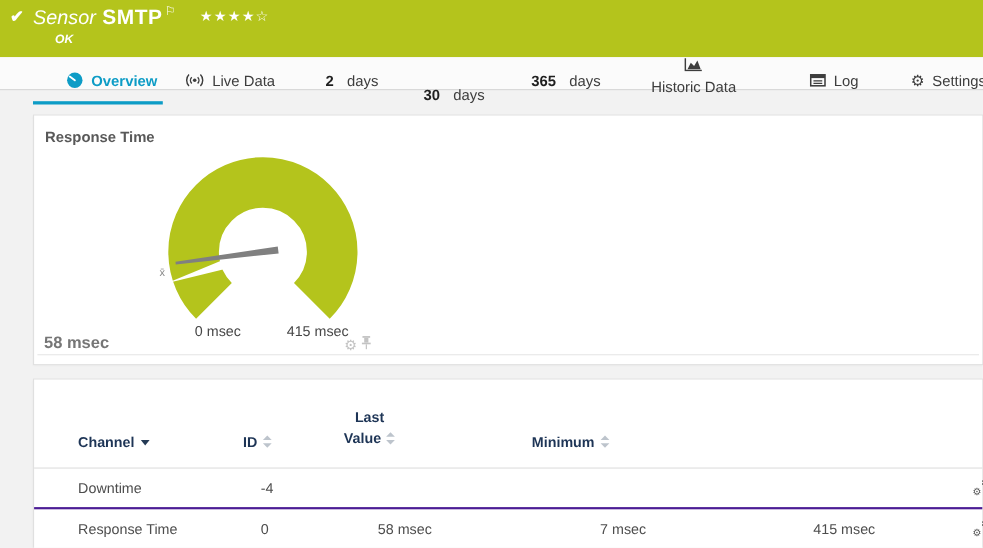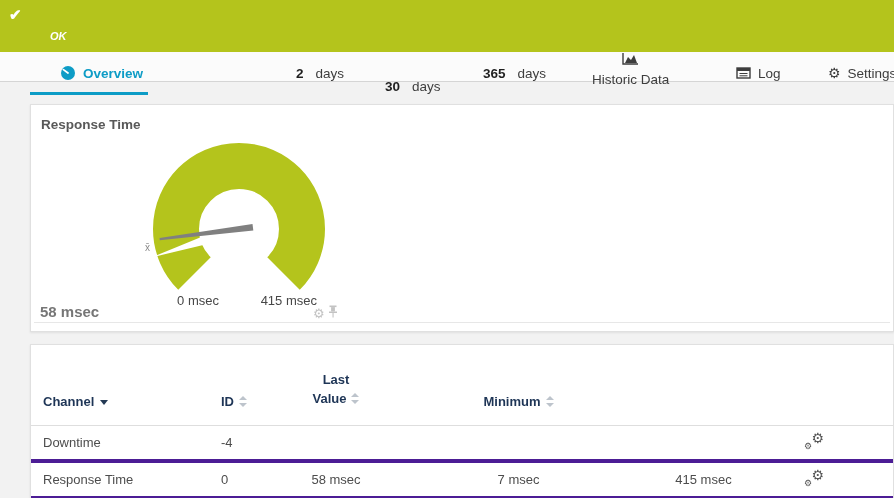--- a/index.html
+++ b/index.html
@@ -43,52 +43,64 @@
   #gauge-min { left:118px; } #gauge-max { left:216px; }
   #gauge-footer-value { position:absolute; left:9px; top:198px; font-size:15px; font-weight:bold; color:#767676; }
   #gauge-avg { font-size:10px; fill:#8a8a8a; }
   #widget-icons { position:absolute; left:282px; top:200px; display:flex; align-items:center; gap:3px; }
   #widget-icons .gear-glyph { font-size:13px; color:#c3c3c3; line-height:1; }
   #gauge-divider { position:absolute; left:3px; right:3px; top:217px; border-top:1px solid #e7e7e7; }
 
   
   .trow { display:grid; grid-template-columns:190px 30px 170px 195px 175px auto; align-items:center; }
   .thead { height:81px; align-items:end; padding-bottom:16px; border-bottom:1px solid #dedede; color:var(--navy); font-weight:bold; }
-  .tbody-row { height:37px; border-bottom:4px solid #4c1d95; color:#4d4d4d; }
-  .c1 { padding-left:12px; text-align:left; }
+  .tbody-row { height:37px; border-bottom:2px solid #4c1d95; color:#4d4d4d;gap:16px; }
+  .c1 { padding-left:40px; text-align:left; }
   .c2 { text-align:left; }
   .c3,.c4,.c5 { text-align:center; }
   .c6 { padding-left:13px; }
   .wrap-head { display:inline-block; max-width:48px; line-height:1.45; }
   .caret { display:inline-block; margin-left:6px; border-left:4px solid transparent; border-right:4px solid transparent; border-top:5px solid #243a55; vertical-align:1px; }
   .sort { display:inline-block; width:8px; height:11px; position:relative; margin-left:5px; vertical-align:-1px; }
   .sort::before,.sort::after { content:""; position:absolute; left:0; border-left:4px solid transparent; border-right:4px solid transparent; }
   .sort::before { top:0; border-bottom:4px solid #bdc4cc; }
   .sort::after { bottom:0; border-top:4px solid #bdc4cc; }
   .gears { position:relative; display:inline-block; width:20px; height:17px; color:#555; cursor:pointer; }
   .gears .g-big { position:absolute; right:0; top:-3px; font-size:14px; }
   .gears .g-small { position:absolute; left:0; bottom:-1px; font-size:9px; }
 </style>
 </head>
 <body>
 
 <div id="header">
   <span class="check">✔</span>
+  <div id="sensor-line">
+    <span class="sensor-type">Sensor</span><span class="sensor-name">SMTP</span><span class="flag">⚐</span><span class="stars"><span>★★★★</span><span>☆</span></span>
+  </div>
   <div id="sensor-status">OK</div>
 </div>
 
 <div id="tabbar">
   <div class="tab active" style="left:30px;width:118px;padding-left:30px;">
     <span class="ticon">
       <svg width="16" height="16" viewBox="0 0 16 16">
           <circle cx="8" cy="8" r="7" fill="#0d9cc6"></circle>
           <path d="M8 8 L3.4 4.6" stroke="#fff" stroke-width="1.8" stroke-linecap="round" fill="none"></path>
         </svg>
     </span>
     <span>Overview</span>
+  </div>
+  <div class="tab" style="left:168px;">
+    <span class="ticon">
+      <svg width="18" height="14" viewBox="0 0 18 14">
+          <circle cx="9" cy="7" r="1.6" fill="#3d3d3d"></circle>
+          <path d="M6.3 4.2 a4 4 0 0 0 0 5.6 M3.8 1.8 a7.5 7.5 0 0 0 0 10.4 M11.7 4.2 a4 4 0 0 1 0 5.6 M14.2 1.8 a7.5 7.5 0 0 1 0 10.4" stroke="#3d3d3d" fill="none" stroke-width="1.3"></path>
+        </svg>
+    </span>
+    <span>Live Data</span>
   </div>
   <div class="tab" style="left:296px;">
     <span class="num">2</span>
       <span>days</span>
   </div>
   <div class="tab" style="left:385px;align-items:flex-end;">
     <span class="num">30</span>
       <span>days</span>
   </div>
   <div class="tab" style="left:483px;">

